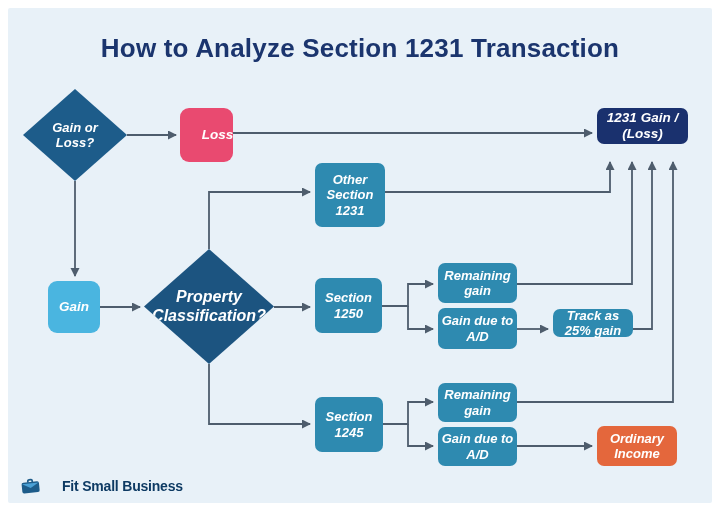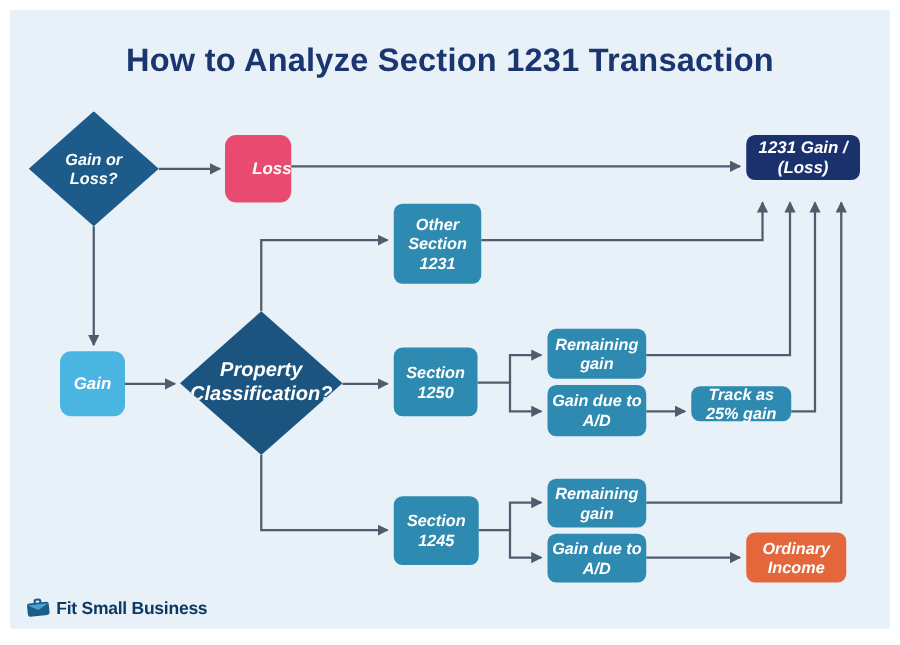--- a/index.html
+++ b/index.html
@@ -57,21 +57,21 @@
   .node.diamond {
     clip-path: polygon(50% 0, 100% 50%, 50% 100%, 0 50%);
     border-radius: 0;
     padding: 14px;
   }
   .brand {
     position: absolute;
     left: 21px; top: 478px;
     display: flex;
     align-items: center;
-    gap: 5px;
+    gap: 22px;
   }
   .brand-icon { transform: rotate(-6deg); }
   .brand-name {
     font-size: 14px;
     font-weight: bold;
     letter-spacing: -0.2px;
     color: var(--brand, #0d3a63);
   }
 </style>
 </head>

